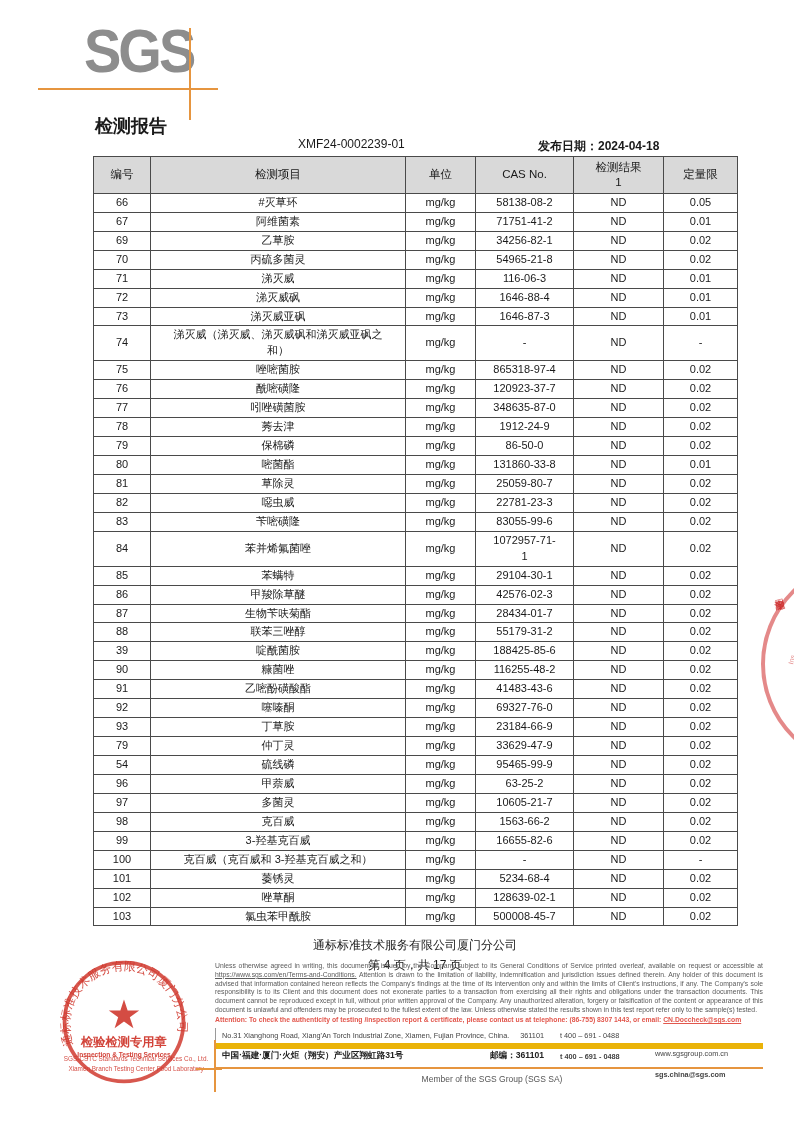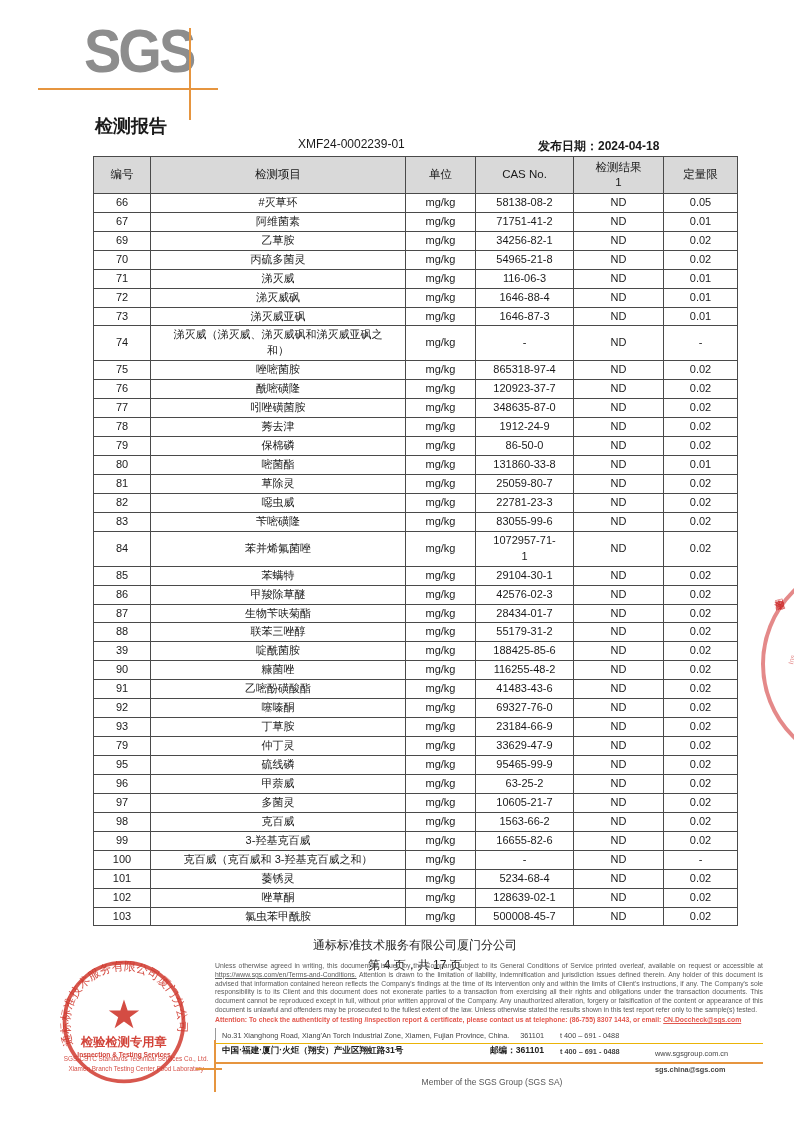--- a/index.html
+++ b/index.html
@@ -31,28 +31,28 @@
   .stamp-svg{position:absolute;left:58px;top:0px;}
   .stamp-lines{position:absolute;left:40px;top:98px;width:192px;text-align:center;
     color:#d0392f;font-size:6.4px;line-height:1.5;opacity:.9;}
   .legal{position:absolute;left:215px;top:6px;width:548px;}
   .disclaimer{font-size:6.8px;line-height:1.3;color:#5a5a5a;text-align:justify;}
   .disclaimer .lnk{text-decoration:underline;}
   .attention{font-size:6.8px;line-height:1.3;color:#e2574d;font-weight:bold;margin-top:1px;}
   .attention .lnk{text-decoration:underline;}
   .contact{margin-top:3px;border-left:1px solid #9a9a9a;}
   .c-row{display:flex;align-items:center;height:15px;padding-left:6px;}
-  .c-row + .c-row{border-top:1px solid #eab308;}
+  .c-row + .c-row{border-top:6px solid #eab308;}
   .c-row .c-addr{flex:1;display:flex;justify-content:space-between;padding-right:16px;}
   .c-row.en{font-size:7.3px;color:#444;}
   .c-row.cn{font-size:8.6px;font-weight:bold;color:#222;}
   .c-phone{width:95px;font-size:7.3px;color:#444;}
   .c-site{width:108px;font-size:7.3px;color:#444;margin-top:37px;}
   .orange-rule{margin-top:3px;border-top:2px solid #e6953f;}
-  .member{margin-top:13px;text-align:center;font-size:8.5px;color:#555;padding-left:6px;}
+  .member{margin-top:5px;text-align:center;font-size:8.5px;color:#555;padding-left:6px;}
   .cross-v{position:absolute;left:214px;top:84px;width:2px;height:52px;background:#e6953f;}
   .cross-h{position:absolute;left:196px;top:112px;width:26px;height:2px;background:#e6953f;}
   
   .edge-stamp{position:absolute;right:-175px;top:560px;width:200px;height:200px;
     border:4px solid rgba(205,40,40,.55);border-radius:50%;}
   .edge-stamp .frag1{position:absolute;left:4px;top:28px;color:rgba(205,40,40,.65);
     font-size:10px;writing-mode:vertical-rl;transform:rotate(-14deg);}
   .edge-stamp .frag2{position:absolute;left:22px;top:92px;color:rgba(205,40,40,.55);
     font-size:7px;transform:rotate(-75deg);}
 </style>
@@ -311,21 +311,21 @@
           </tr>
           <tr>
             <td>79</td>
             <td>仲丁灵</td>
             <td>mg/kg</td>
             <td>33629-47-9</td>
             <td>ND</td>
             <td>0.02</td>
           </tr>
           <tr>
-            <td>95</td>
+            <td>54</td>
             <td>硫线磷</td>
             <td>mg/kg</td>
             <td>95465-99-9</td>
             <td>ND</td>
             <td>0.02</td>
           </tr>
           <tr>
             <td>96</td>
             <td>甲萘威</td>
             <td>mg/kg</td>

